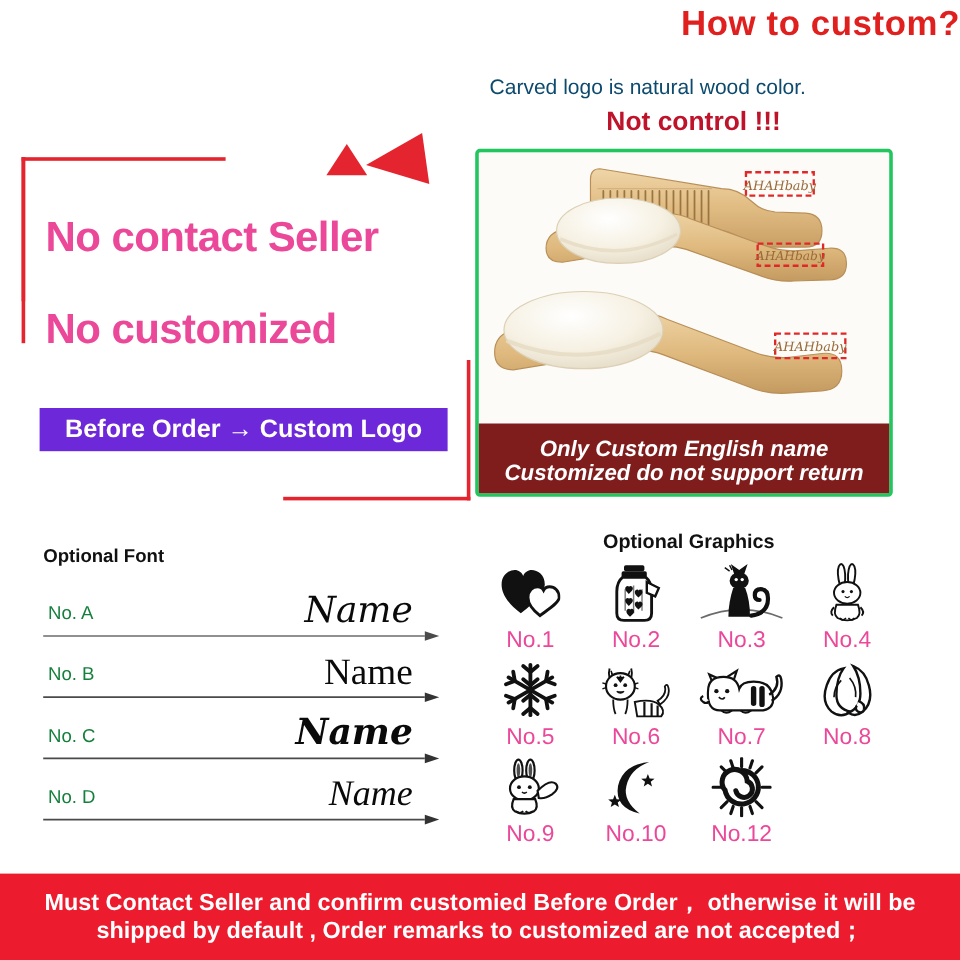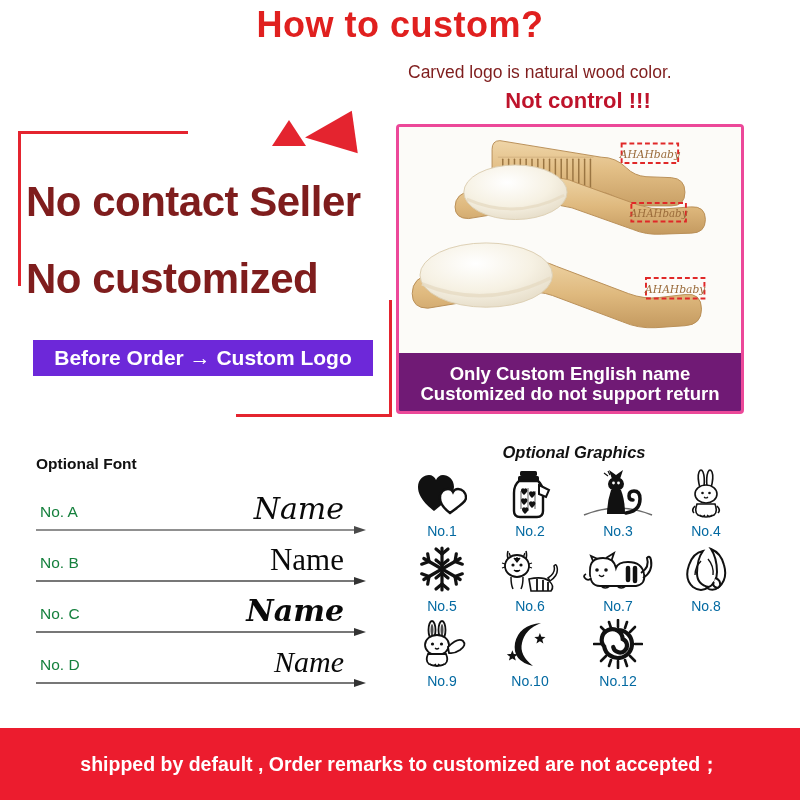--- a/index.html
+++ b/index.html
@@ -7,26 +7,26 @@
   body {
     width:800px; height:800px; position:relative;
     background:#ffffff; overflow:hidden;
     font-family:"Liberation Sans", sans-serif;
     color:#111;
   }
   .abs { position:absolute; }
 
   
   #page-title {
-    left:0; right:0; top:4px; text-align:center;
-    font-size:36px; font-weight:700; color:#E0201F; letter-spacing:.5px;
+    left:0; right:0; top:4px; text-align:right;
+    font-size:29px; font-weight:700; color:#E0201F; letter-spacing:.5px;
   }
   #carved-note {
     left:408px; top:62px; width:340px; text-align:left;
-    font-size:17.5px; font-weight:400; color:#7f1d1d; white-space:nowrap;
+    font-size:17.5px; font-weight:400; color:#0c4a6e; white-space:nowrap;
   }
   #not-control {
     left:408px; top:88px; width:340px; text-align:center;
     font-size:22px; font-weight:700; color:#BE132B; white-space:nowrap;
   }
 
   
   .bracket { border-color:#E4242F; }
   #bracket-tl {
     left:18px; top:131px; width:170px; height:120px;
@@ -46,47 +46,47 @@
   }
   #triangle-left {
     left:305px; top:114px; width:0; height:0;
     border-top:20px solid transparent; border-bottom:23px solid transparent;
     border-right:50px solid #E4242F;
     transform:rotate(-8deg);
   }
 
   
   .slogan {
-    left:26px; font-size:42px; font-weight:700; color:#7f1d1d;
+    left:38px; font-size:35px; font-weight:700; color:#ec4899;
     white-space:nowrap; letter-spacing:-0.5px;
   }
   #slogan-1 { top:178px; }
   #slogan-2 { top:255px; }
 
   
   #before-order-bar {
     left:33px; top:340px; width:340px; height:36px;
     background:#6d28d9; color:#fff;
     display:flex; align-items:center; justify-content:center;
     font-size:21px; font-weight:700; white-space:nowrap;
   }
 
   
   #product-panel {
     left:396px; top:124px; width:348px; height:290px;
-    border:3px solid #ec4899; border-radius:4px;
+    border:3px solid #22c55e; border-radius:4px;
     background:#fdfdfd; overflow:hidden;
   }
   #product-photo { position:absolute; left:0; top:0; right:0; bottom:58px; background:#fcfbf9; }
   #product-caption {
     position:absolute; left:-3px; right:-3px; bottom:-3px; height:61px;
-    background:#701a75; color:#fff;
+    background:#7f1d1d; color:#fff;
     border-radius:0 0 6px 6px;
     display:flex; flex-direction:column; align-items:center; justify-content:center;
-    line-height:1.08; font-weight:700; font-size:18.5px; white-space:nowrap;
+    line-height:1.08; font-weight:700; font-size:18.5px; white-space:nowrap;font-style:italic;
   }
 
   
   #product-svg { width:100%; height:100%; display:block; }
 
   
   #font-section { left:36px; top:455px; width:330px; }
   #optional-font-title { font-size:15.5px; font-weight:600; color:#111; margin-bottom:2px; }
   .font-row {
     position:relative; height:51px;
@@ -97,29 +97,29 @@
   .font-label { font-size:15.5px; color:#15803d; padding-bottom:5px; padding-left:4px; }
   .font-sample { padding-right:22px; padding-bottom:2px; color:#0a0a0a; line-height:1;margin-left:32px; }
   .f-a { font-family:"DejaVu Serif", serif; font-style:italic; font-size:30px; }
   .f-b { font-family:"Liberation Serif", serif; font-size:31px; }
   .f-c { font-family:"DejaVu Serif", serif; font-style:italic; font-weight:700; font-size:30px; }
   .f-d { font-family:"Liberation Serif", serif; font-style:italic; font-size:30px; }
 
   
   #graphics-section { left:398px; top:443px; width:352px; }
   #optional-graphics-title {
-    text-align:center; font-size:16.5px; font-weight:600; color:#111; margin-bottom:4px;font-style:italic;
+    text-align:center; font-size:16.5px; font-weight:600; color:#111; margin-bottom:4px;
   }
   #graphics-grid {
     display:grid; grid-template-columns:repeat(4,1fr); row-gap:2px; column-gap:0;
   }
   .graphic-cell { display:flex; flex-direction:column; align-items:center; }
   .graphic-art { height:56px; display:flex; align-items:center; justify-content:center; }
   .graphic-art svg { display:block; }
-  .graphic-label { font-size:14px; color:#0369a1; margin-top:1px; }
+  .graphic-label { font-size:19px; color:#ec4899; margin-top:1px; }
 
   
   #footer-banner {
     left:0; right:0; bottom:0; height:72px; background:#EC1C2E; color:#fff;
     display:flex; flex-direction:column; align-items:center; justify-content:center;
     text-align:center; line-height:1.25;
   }
   #footer-line-1 { font-size:19.5px; font-weight:700; white-space:nowrap; }
   #footer-line-2 { font-size:19.5px; font-weight:700; white-space:nowrap; }
 </style>
@@ -462,14 +462,15 @@
           <path d="M25 11 a14 14 0 1 1 -13.8 16.5 a10.5 10.5 0 1 1 18.5 -7.5 a7 7 0 1 1 -9.5 8" fill="none" stroke="#111" stroke-width="4.2" stroke-linecap="round"></path>
         </svg>
       </span>
       <span class="graphic-label">No.12</span>
     </div>
 
   </div>
 </div>
 
 <div class="abs" id="footer-banner">
+  <div id="footer-line-1">Must Contact Seller and confirm customied Before Order，  otherwise it will be</div>
   <div id="footer-line-2">shipped by default , Order remarks to customized are not accepted；</div>
 </div>
 
 </body></html>

